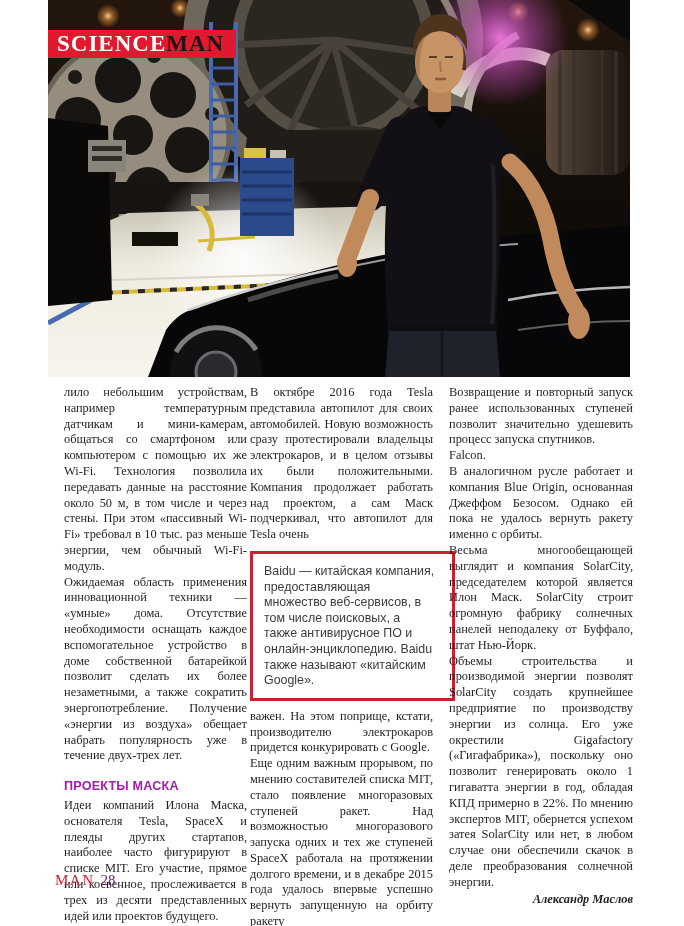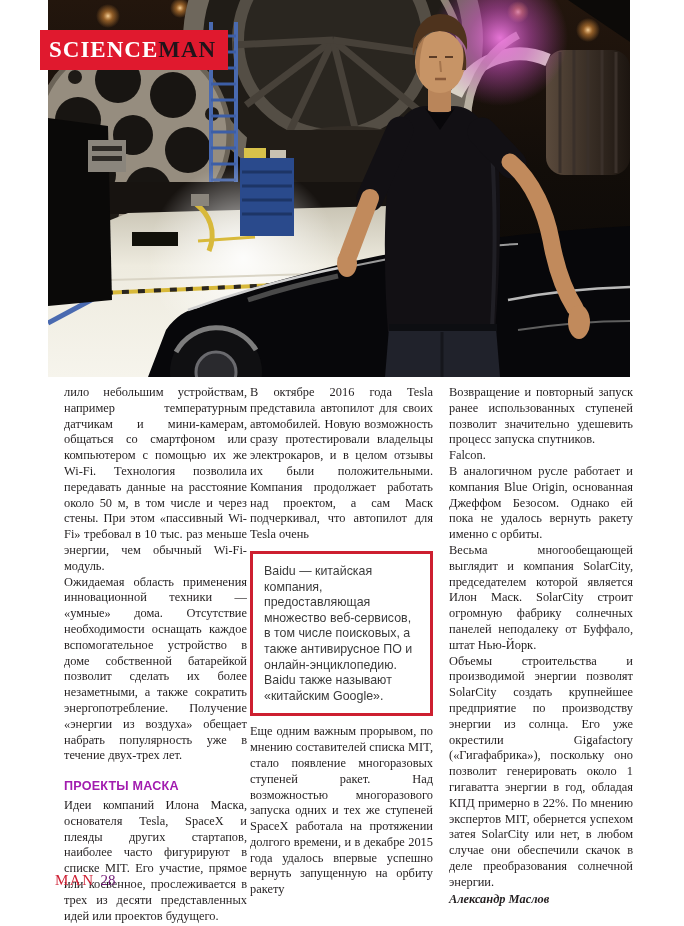--- a/index.html
+++ b/index.html
@@ -4,38 +4,38 @@
 <style>
   html,body{margin:0;padding:0;background:#ffffff;}
   #page{position:relative;width:684px;height:926px;background:#ffffff;overflow:hidden;
         font-family:"Liberation Serif",serif;}
 
   
   #photo{position:absolute;left:48px;top:0;width:582px;height:377px;background:#0d0a08;overflow:hidden;}
   #photo svg{display:block;width:100%;height:100%;}
 
   
-  #banner{position:absolute;left:40px;top:30px;height:40px;background:#e0192e;
+  #banner{position:absolute;left:48px;top:30px;height:28px;background:#e0192e;
           display:flex;align-items:center;padding:0 12px 0 9px;z-index:5;}
   #banner .b1{color:#ffffff;font-size:23px;letter-spacing:1px;font-weight:600;}
   #banner .b2{color:#20141a;font-size:23px;letter-spacing:1px;font-weight:600;}
 
   
   .col{position:absolute;top:385px;font-size:12.4px;line-height:15.8px;color:#221e1f;
        text-align:justify;}
   #col1{left:64px;width:183px;}
   #col2{left:250px;width:183px;}
   #col3{left:449px;width:184px;}
   .col p{margin:0;}
   .subhead{font-family:"Liberation Sans",sans-serif;font-weight:bold;font-size:12.6px;
            margin:15px 0 3px 0 !important;text-align:left;letter-spacing:0.2px;color:#a21caf;}
-  .byline{text-align:left;font-weight:bold;font-style:italic;margin-top:1px !important;}
-
-  
-  #callout{box-sizing:border-box;width:183px;margin:8px 0 8px 0;border:3px solid #cd1f30;
+  .byline{text-align:right;font-weight:bold;font-style:italic;margin-top:1px !important;}
+
+  
+  #callout{box-sizing:border-box;width:205px;margin:8px 0 8px 0;border:3px solid #cd1f30;
            padding:10px 16px 9px 11px;font-family:"Liberation Sans",sans-serif;
            font-size:12.4px;line-height:15.6px;color:#3b3b3b;text-align:left;}
 
   
   #footer{position:absolute;left:55px;top:872px;font-size:15px;}
   #footer .brand{color:#cf2135;letter-spacing:1.5px;}
   #footer .pagenum{color:#701a75;margin-left:6px;}
 </style>
 </head>
 <body>
@@ -259,20 +259,21 @@
     <p>Ожидаемая область применения инновационной техники — «умные» дома. Отсутствие необходимости оснащать каждое вспомогательное устройство в доме собственной батарейкой позволит сделать их более незаметными, а также сократить энергопотребление. Получение «энергии из воздуха» обещает набрать популярность уже в течение двух-трех лет.</p>
     <p class="subhead">ПРОЕКТЫ МАСКА</p>
     <p>Идеи компаний Илона Маска, основателя Tesla, SpaceX и плеяды других стартапов, наиболее часто фигурируют в списке MIT. Его участие, прямое или косвенное, прослеживается в трех из десяти представленных идей или проектов будущего.</p>
   </div>
 
   <div class="col" id="col2">
     <p>В октябре 2016 года Tesla представила автопилот для своих автомобилей. Новую возможность сразу протестировали владельцы электрокаров, и в целом отзывы их были положительными. Компания продолжает работать над проектом, а сам Маск подчеркивал, что автопилот для Tesla очень</p>
     <div id="callout">
       <span>Baidu — китайская компания, предоставляющая множество веб-сервисов, в том числе поисковых, а также антивирусное ПО и онлайн-энциклопедию. Baidu также называют «китайским Google».</span>
     </div>
+    <p>важен. На этом поприще, кстати, производителю электрокаров придется конкурировать с Google.</p>
     <p>Еще одним важным прорывом, по мнению составителей списка MIT, стало появление многоразовых ступеней ракет. Над возможностью многоразового запуска одних и тех же ступеней SpaceX работала на протяжении долгого времени, и в декабре 2015 года удалось впервые успешно вернуть запущенную на орбиту ракету</p>
   </div>
 
   <div class="col" id="col3">
     <p>Возвращение и повторный запуск ранее использованных ступеней позволит значительно удешевить процесс запуска спутников.</p>
     <p>Falcon.</p>
     <p>В аналогичном русле работает и компания Blue Origin, основанная Джеффом Безосом. Однако ей пока не удалось вернуть ракету именно с орбиты.</p>
     <p>Весьма многообещающей выглядит и компания SolarCity, председателем которой является Илон Маск. SolarCity строит огромную фабрику солнечных панелей неподалеку от Буффало, штат Нью-Йорк.</p>
     <p>Объемы строительства и производимой энергии позволят SolarCity создать крупнейшее предприятие по производству энергии из солнца. Его уже окрестили Gigafactory («Гигафабрика»), поскольку оно позволит генерировать около 1 гигаватта энергии в год, обладая КПД примерно в 22%. По мнению экспертов MIT, обернется успехом затея SolarCity или нет, в любом случае они обеспечили скачок в деле преобразования солнечной энергии.</p>
     <p class="byline">Александр Маслов</p>

